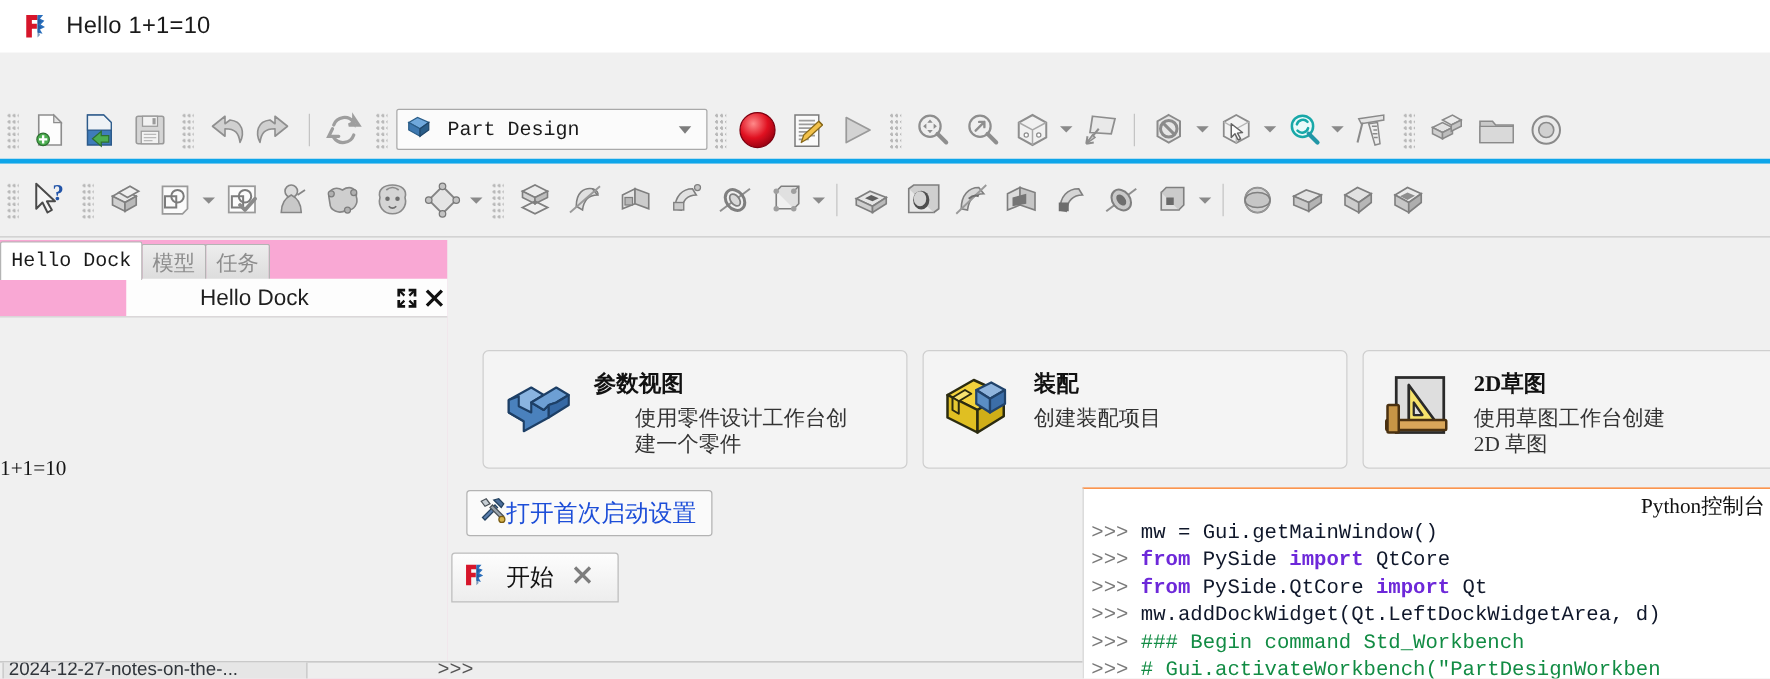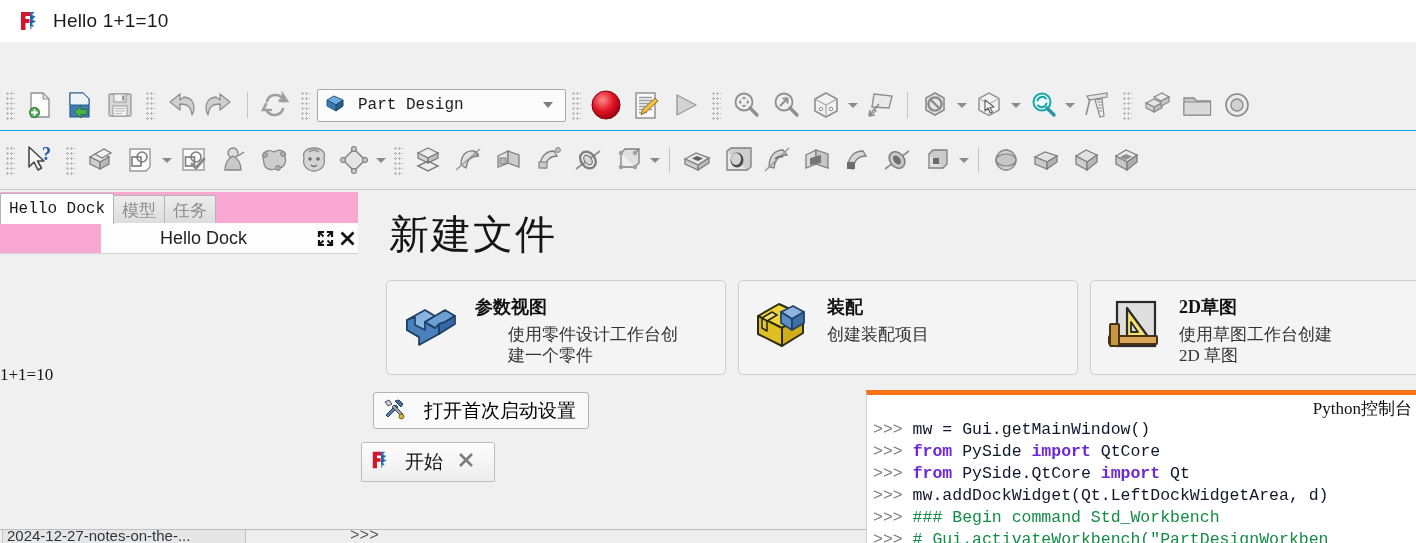--- a/index.html
+++ b/index.html
@@ -48,21 +48,21 @@
     font-size: 19px; color: #1b1b1b;
     padding: 3px 9px; margin-right: 2px;
     white-space: nowrap; cursor: default;
   }
 
   
   .toolbar-row {
     position: absolute; left: 0; width: 1416px;
     background: #f0f0f0;
     display: flex; align-items: center;
-    border-bottom: 1px solid #0ea5e9;
+    border-bottom: 4px solid #0ea5e9;
   }
   #toolbar1 { top: 80px; height: 51px; }
   #toolbar2 { top: 131px; height: 59px; border-bottom: 1px solid #c9c9c9;}
 
   .tb-handle {
     width: 10px; height: 30px; flex: 0 0 auto;
     margin: 0 5px;
     background-image:
       radial-gradient(circle at 1.5px 1.5px, #b6b6b6 1.2px, transparent 1.3px);
     background-size: 4px 5px;
@@ -215,21 +215,21 @@
     position: absolute; left: 15px; top: 200px;
     height: 37px;
     background: #fafafa;
     border: 1px solid #b3b3b3;
     border-radius: 3px;
     display: flex; align-items: center;
     padding: 0 12px 0 9px;
   }
   .settings-btn .lbl {
     font-family: "Liberation Serif", serif;
-    font-size: 19px; color: #000000; margin-left: 19px;
+    font-size: 19px; color: #1d4ed8; margin-left: 0;
   }
 
   
   .doc-tab {
     position: absolute; left: 3px; top: 250px;
     height: 40px; min-width: 134px;
     background: linear-gradient(#fdfdfd, #ededed);
     border: 1px solid #bdbdbd;
     border-radius: 3px 3px 0 0;
     display: flex; align-items: center;
@@ -239,21 +239,21 @@
     font-family: "Liberation Serif", serif;
     font-size: 19px; color: #121212;
     margin: 0 14px 0 12px;
   }
 
   
   .pyconsole {
     position: absolute; left: 866px; top: 390px;
     width: 550px; height: 153px;
     background: #ffffff;
-    border-top: 5px solid #f97316;
+    border-top: 1px solid #f97316;
     border-left: 1px solid #d0d0d0;
     overflow: hidden;
   }
   .py-title {
     position: absolute; right: 4px; top: 2px;
     font-family: "Liberation Serif", serif;
     font-size: 17px; color: #111;
     white-space: nowrap;
   }
   .py-lines {
@@ -763,21 +763,20 @@
       </span>
     </div>
 
     <div class="dock-body">
       <span class="dock-content-text">1+1=10</span>
     </div>
   </div>
 
   <div class="startpage">
 
-    <div class="sp-title">新建文件</div>
 
     <div class="cards">
 
       <div class="card">
         <span class="card-icon">
           <svg width="62" height="62" viewBox="0 0 62 62">
             <path d="M6 24 L24 14 L34 20 L24 26 L34 32 L18 41 L6 34 Z" fill="#8ab4e0" stroke="#1d3f66" stroke-width="1.7" stroke-linejoin="round"></path>
             <path d="M6 24 L6 34 L18 41 L18 49 L38 38 L38 28 L34 32 L24 26 L24 34 L14 29 L14 21 Z" fill="#4a81bd" stroke="#1d3f66" stroke-width="1.7" stroke-linejoin="round"></path>
             <path d="M34 20 L44 14 L54 20 L44 26 L38 28 L34 32 L24 26 L34 20 Z" fill="#6d9fd4" stroke="#1d3f66" stroke-width="1.7" stroke-linejoin="round"></path>
             <path d="M44 26 L54 20 L54 28 L38 38 L38 28 Z" fill="#3568a4" stroke="#1d3f66" stroke-width="1.7" stroke-linejoin="round"></path>

